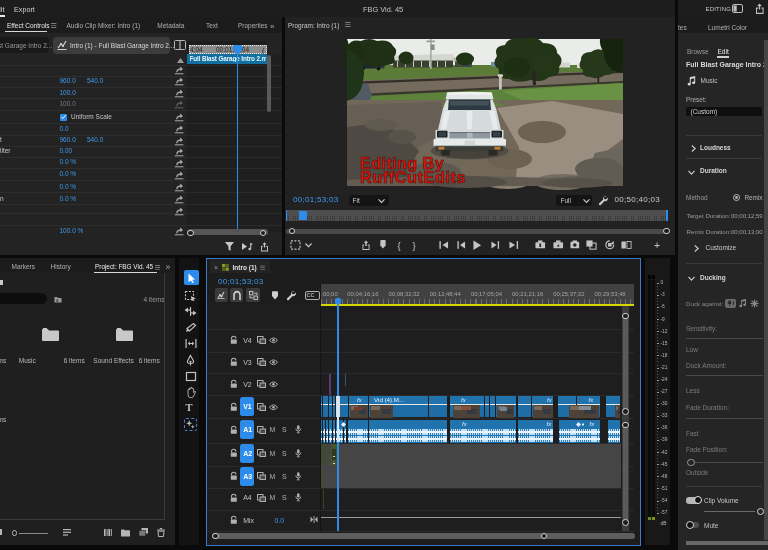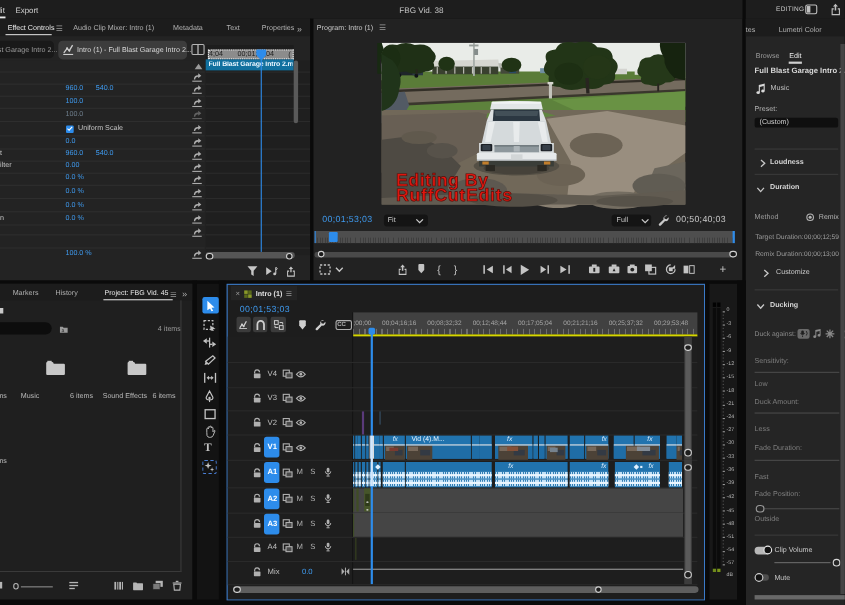--- a/index.html
+++ b/index.html
@@ -5,21 +5,21 @@
 .a{position:absolute;}
 .t{position:absolute;white-space:nowrap;line-height:1;}
 svg{position:absolute;overflow:visible;}
 </style></head><body>
 <div class="a" style="left:0;top:0;width:768px;height:550px;background:#0b0b0b;">
 
 <div class="a" style="left:0px;top:0px;width:768px;height:17px;background:#1d1d1d;"></div>
 <div class="t" style="left:-8px;top:6px;font-size:7.2px;color:#d8d8d8;">Edit</div>
 <div class="a" style="left:-4px;top:15px;width:9px;height:1.6px;background:#e8e8e8;"></div>
 <div class="t" style="left:14px;top:6px;font-size:7.2px;color:#d0d0d0;">Export</div>
-<div class="t" style="left:363px;top:5.5px;font-size:7.4px;color:#c4c4c4;">FBG Vid. 38</div>
+<div class="t" style="left:363px;top:5.5px;font-size:7.4px;color:#c4c4c4;">FBG Vid. 45</div>
 <div class="t" style="left:705.5px;top:6.5px;font-size:5.9px;color:#c8c8c8;letter-spacing:0.25px;">EDITING</div>
 <svg style="left:731.5px;top:4px;" width="11" height="9" viewBox="0 0 11 9">
       <rect x="0.5" y="0.5" width="10" height="8" rx="1.5" fill="none" stroke="#c0c0c0" stroke-width="1"></rect>
       <rect x="1.5" y="1.5" width="3.2" height="6" fill="#c0c0c0"></rect>
     </svg>
 <svg style="left:753.5px;top:3px;" width="11" height="11" viewBox="0 0 11 11">
       <path d="M2 4.5 h2 v1.2 h-1 v4 h5.6 v-4 h-1 v-1.2 h2 v6.4 H2 z" fill="#c0c0c0"></path>
       <path d="M5.5 0.5 L7.8 3 h-1.6 v3.5 h-1.4 V3 H3.2 z" fill="#c0c0c0"></path>
     </svg>
 <div class="a" style="left:0px;top:17px;width:282px;height:238px;background:#232323;"></div>

